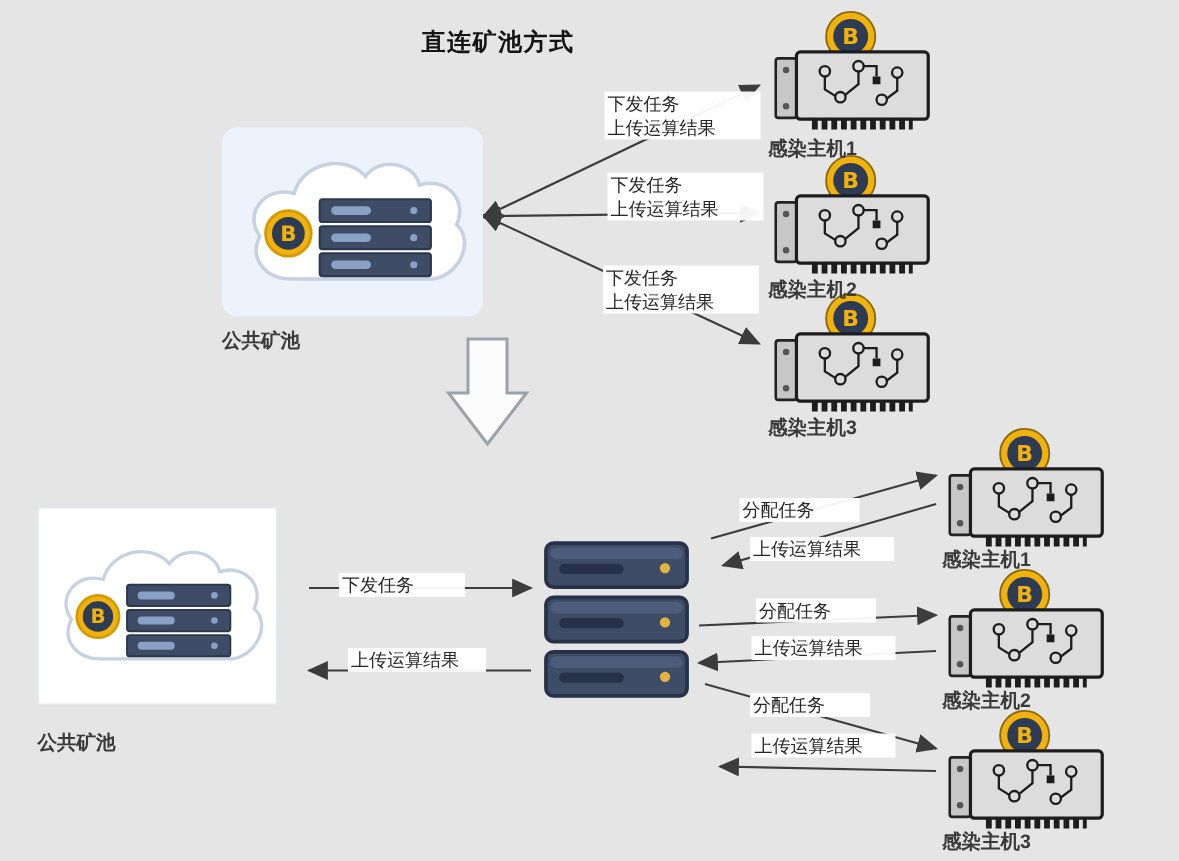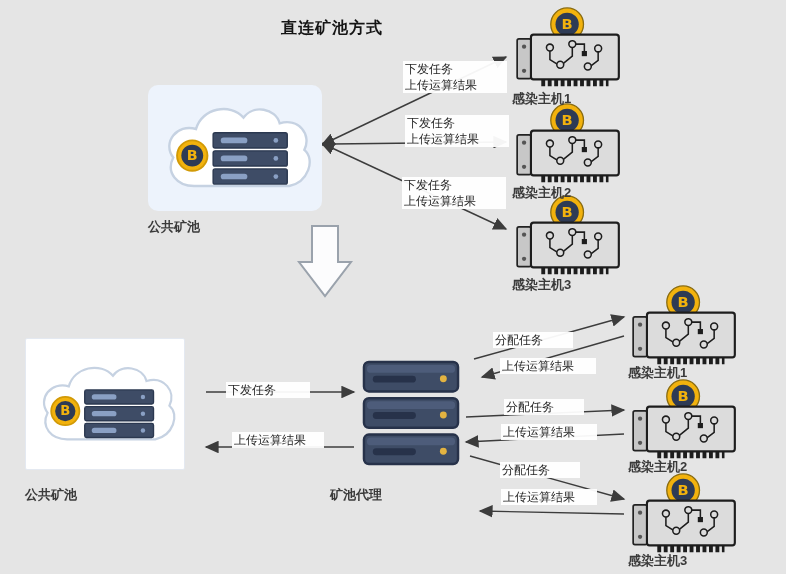--- a/index.html
+++ b/index.html
@@ -161,21 +161,20 @@
       </svg>
   </div>
   <div class="abs node-label lbl" style="left:25px;top:486px;width:160px">公共矿池</div>
 
   <div class="abs arrow-label" style="left:226px;top:382px;width:84px">下发任务</div>
   <div class="abs arrow-label" style="left:232px;top:432px;width:92px">上传运算结果</div>
 
   <svg class="abs icon" style="left:362px;top:360px" width="98" height="106" viewBox="0 0 100 108">
       <use href="#sym-proxy"></use>
     </svg>
-  <div class="abs node-label lbl" style="left:330px;top:486px;width:138px">矿池代理</div>
 
   <div class="abs arrow-label" style="left:493px;top:332px;width:80px">分配任务</div>
   <div class="abs arrow-label" style="left:500px;top:358px;width:96px">上传运算结果</div>
 
   <div class="abs arrow-label" style="left:504px;top:399px;width:80px">分配任务</div>
   <div class="abs arrow-label" style="left:501px;top:424px;width:96px">上传运算结果</div>
 
   <div class="abs arrow-label" style="left:500px;top:462px;width:80px">分配任务</div>
   <div class="abs arrow-label" style="left:501px;top:489px;width:96px">上传运算结果</div>
 

